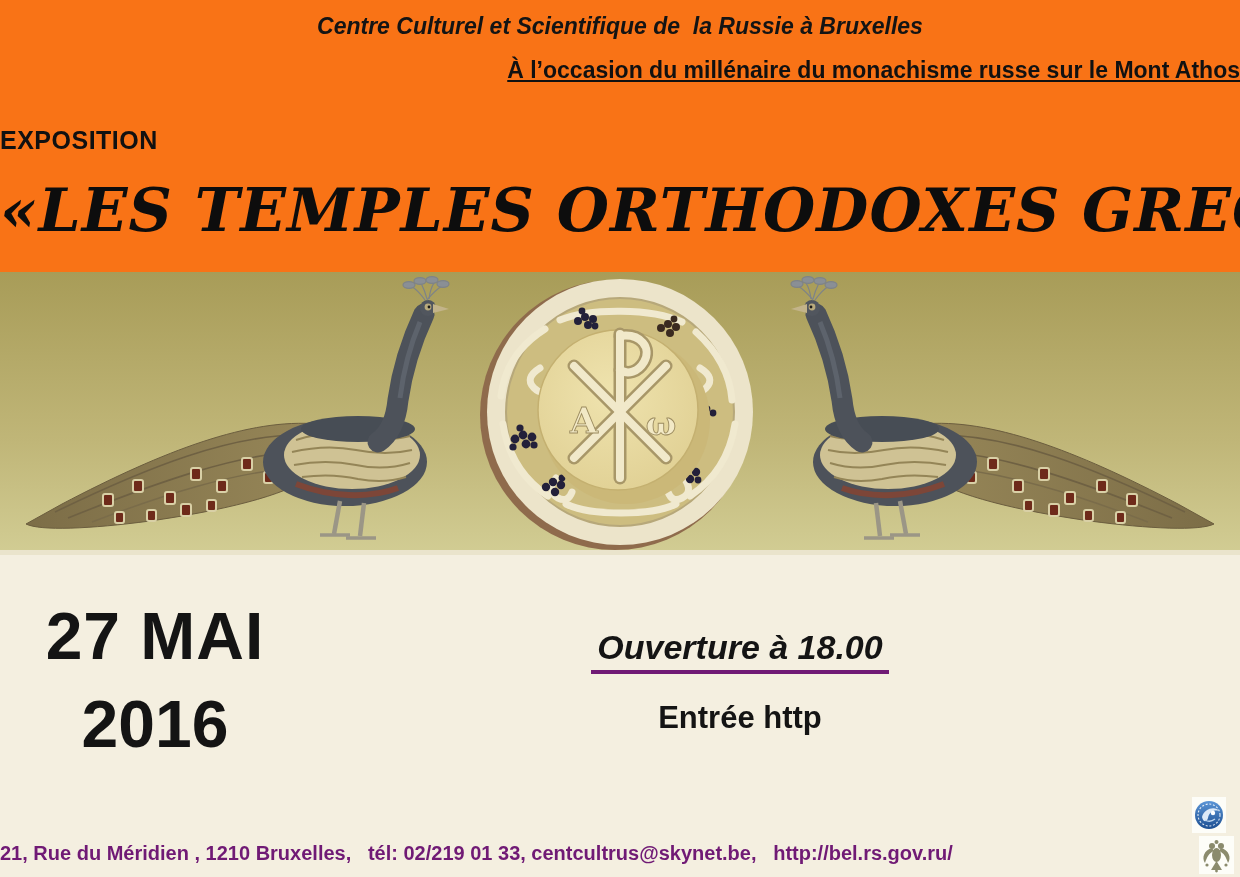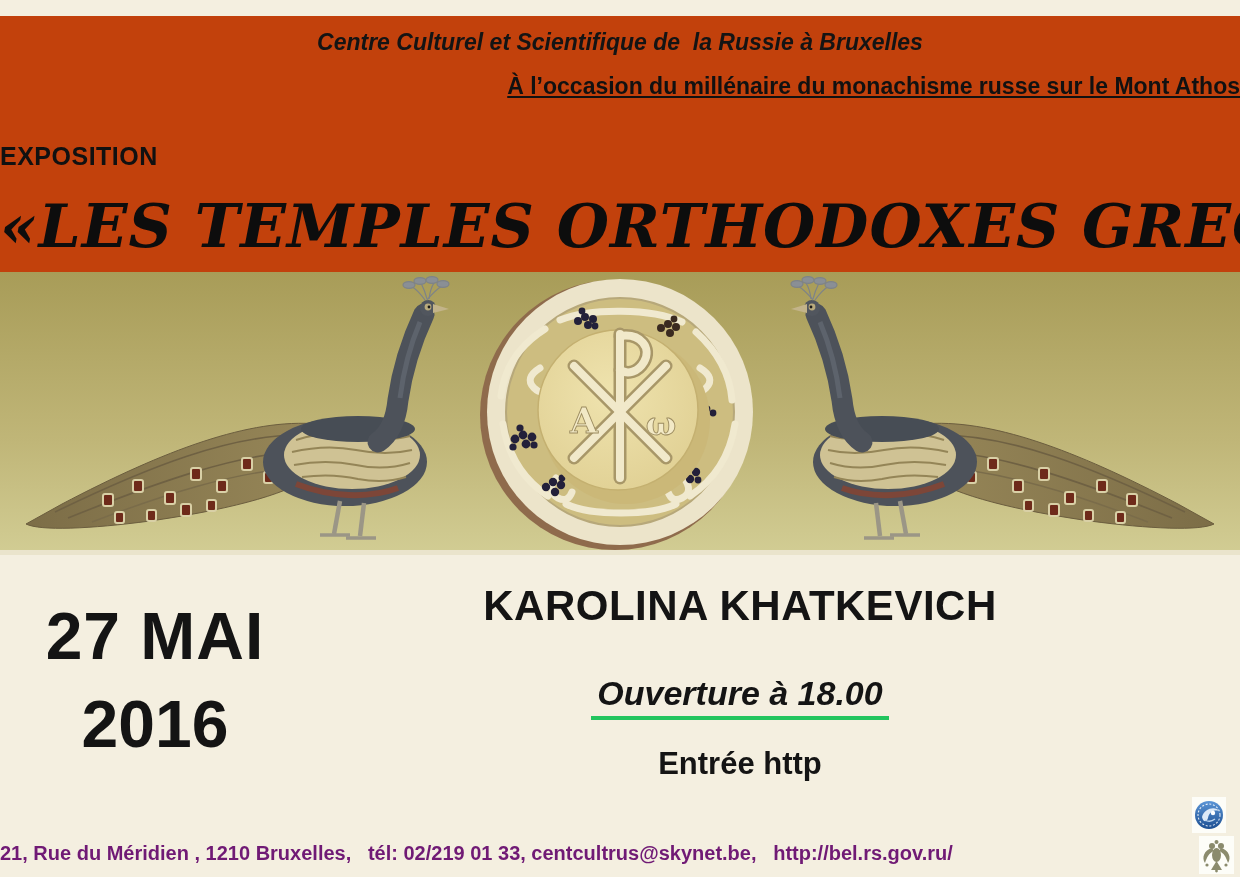--- a/index.html
+++ b/index.html
@@ -5,22 +5,22 @@
   html,body{margin:0;padding:0;}
   .poster{
     position:relative;
     width:1240px;height:877px;
     overflow:hidden;
     font-family:"Liberation Sans",sans-serif;
     background:#f4efe0;
   }
   
   .top-section{
-    position:absolute;left:0;top:16px;width:1240px;height:272px;
-    background:#c2410c;
+    position:absolute;left:0;top:0;width:1240px;height:272px;
+    background:#f97316;
   }
   .org-line{
     position:absolute;top:13px;left:0;width:100%;
     text-align:center;
     font-size:23px;font-weight:bold;font-style:italic;
     color:#141414;white-space:pre;
   }
   .occasion-line{
     position:absolute;top:57px;left:0;width:100%;
     text-align:right;
@@ -53,23 +53,23 @@
     text-align:center;font-weight:bold;line-height:1.0;
   }
   .date-line1{font-size:66px;letter-spacing:1px;}
   .date-line2{font-size:66px;margin-top:22px;}
   .center-block{
     position:absolute;left:310px;top:25px;width:860px;
     text-align:center;
   }
   .artist-name{font-size:42px;font-weight:bold;line-height:1.24;letter-spacing:.5px;}
   .opening-line{
-    display:inline-block;margin-top:24px;
+    display:inline-block;margin-top:30px;
     font-size:34px;font-weight:bold;font-style:italic;
-    border-bottom:4px solid #22c55e;padding:0 6px 3px 6px;
+    border-bottom:4px solid #701a75;padding:0 6px 3px 6px;
   }
   .admission-line{margin-top:26px;font-size:31px;font-weight:bold;}
   .footer-line{
     position:absolute;left:0;top:287px;width:1180px;
     text-align:left;
     font-size:20px;font-weight:bold;white-space:pre;color:#701a75;
   }
   .logo-box{position:absolute;background:#fdfdf8;}
   .logo-ros{left:1192px;top:242px;width:32px;height:34px;padding:1px;}
   .logo-eagle{left:1199px;top:281px;width:33px;height:36px;padding:1px;}
@@ -259,21 +259,20 @@
     </svg>
   </div>
 
   <div class="bottom-section">
     <div class="date-block">
       <div class="date-line1">27 MAI</div>
       <div class="date-line2">2016</div>
     </div>
 
     <div class="center-block">
-      <div class="artist-name">KAROLINA KHATKEVICH</div>
       <br>
       <span class="opening-line">Ouverture à 18.00</span>
       <div class="admission-line">Entrée http</div>
     </div>
 
     <div class="footer-line">21, Rue du Méridien , 1210 Bruxelles,   tél: 02/219 01 33, centcultrus@skynet.be,   http://bel.rs.gov.ru/</div>
 
     <div class="logo-box logo-ros">
       <svg viewBox="0 0 32 34">
         <circle cx="16" cy="17" r="14" fill="url(#blueLogoGrad)"></circle>

